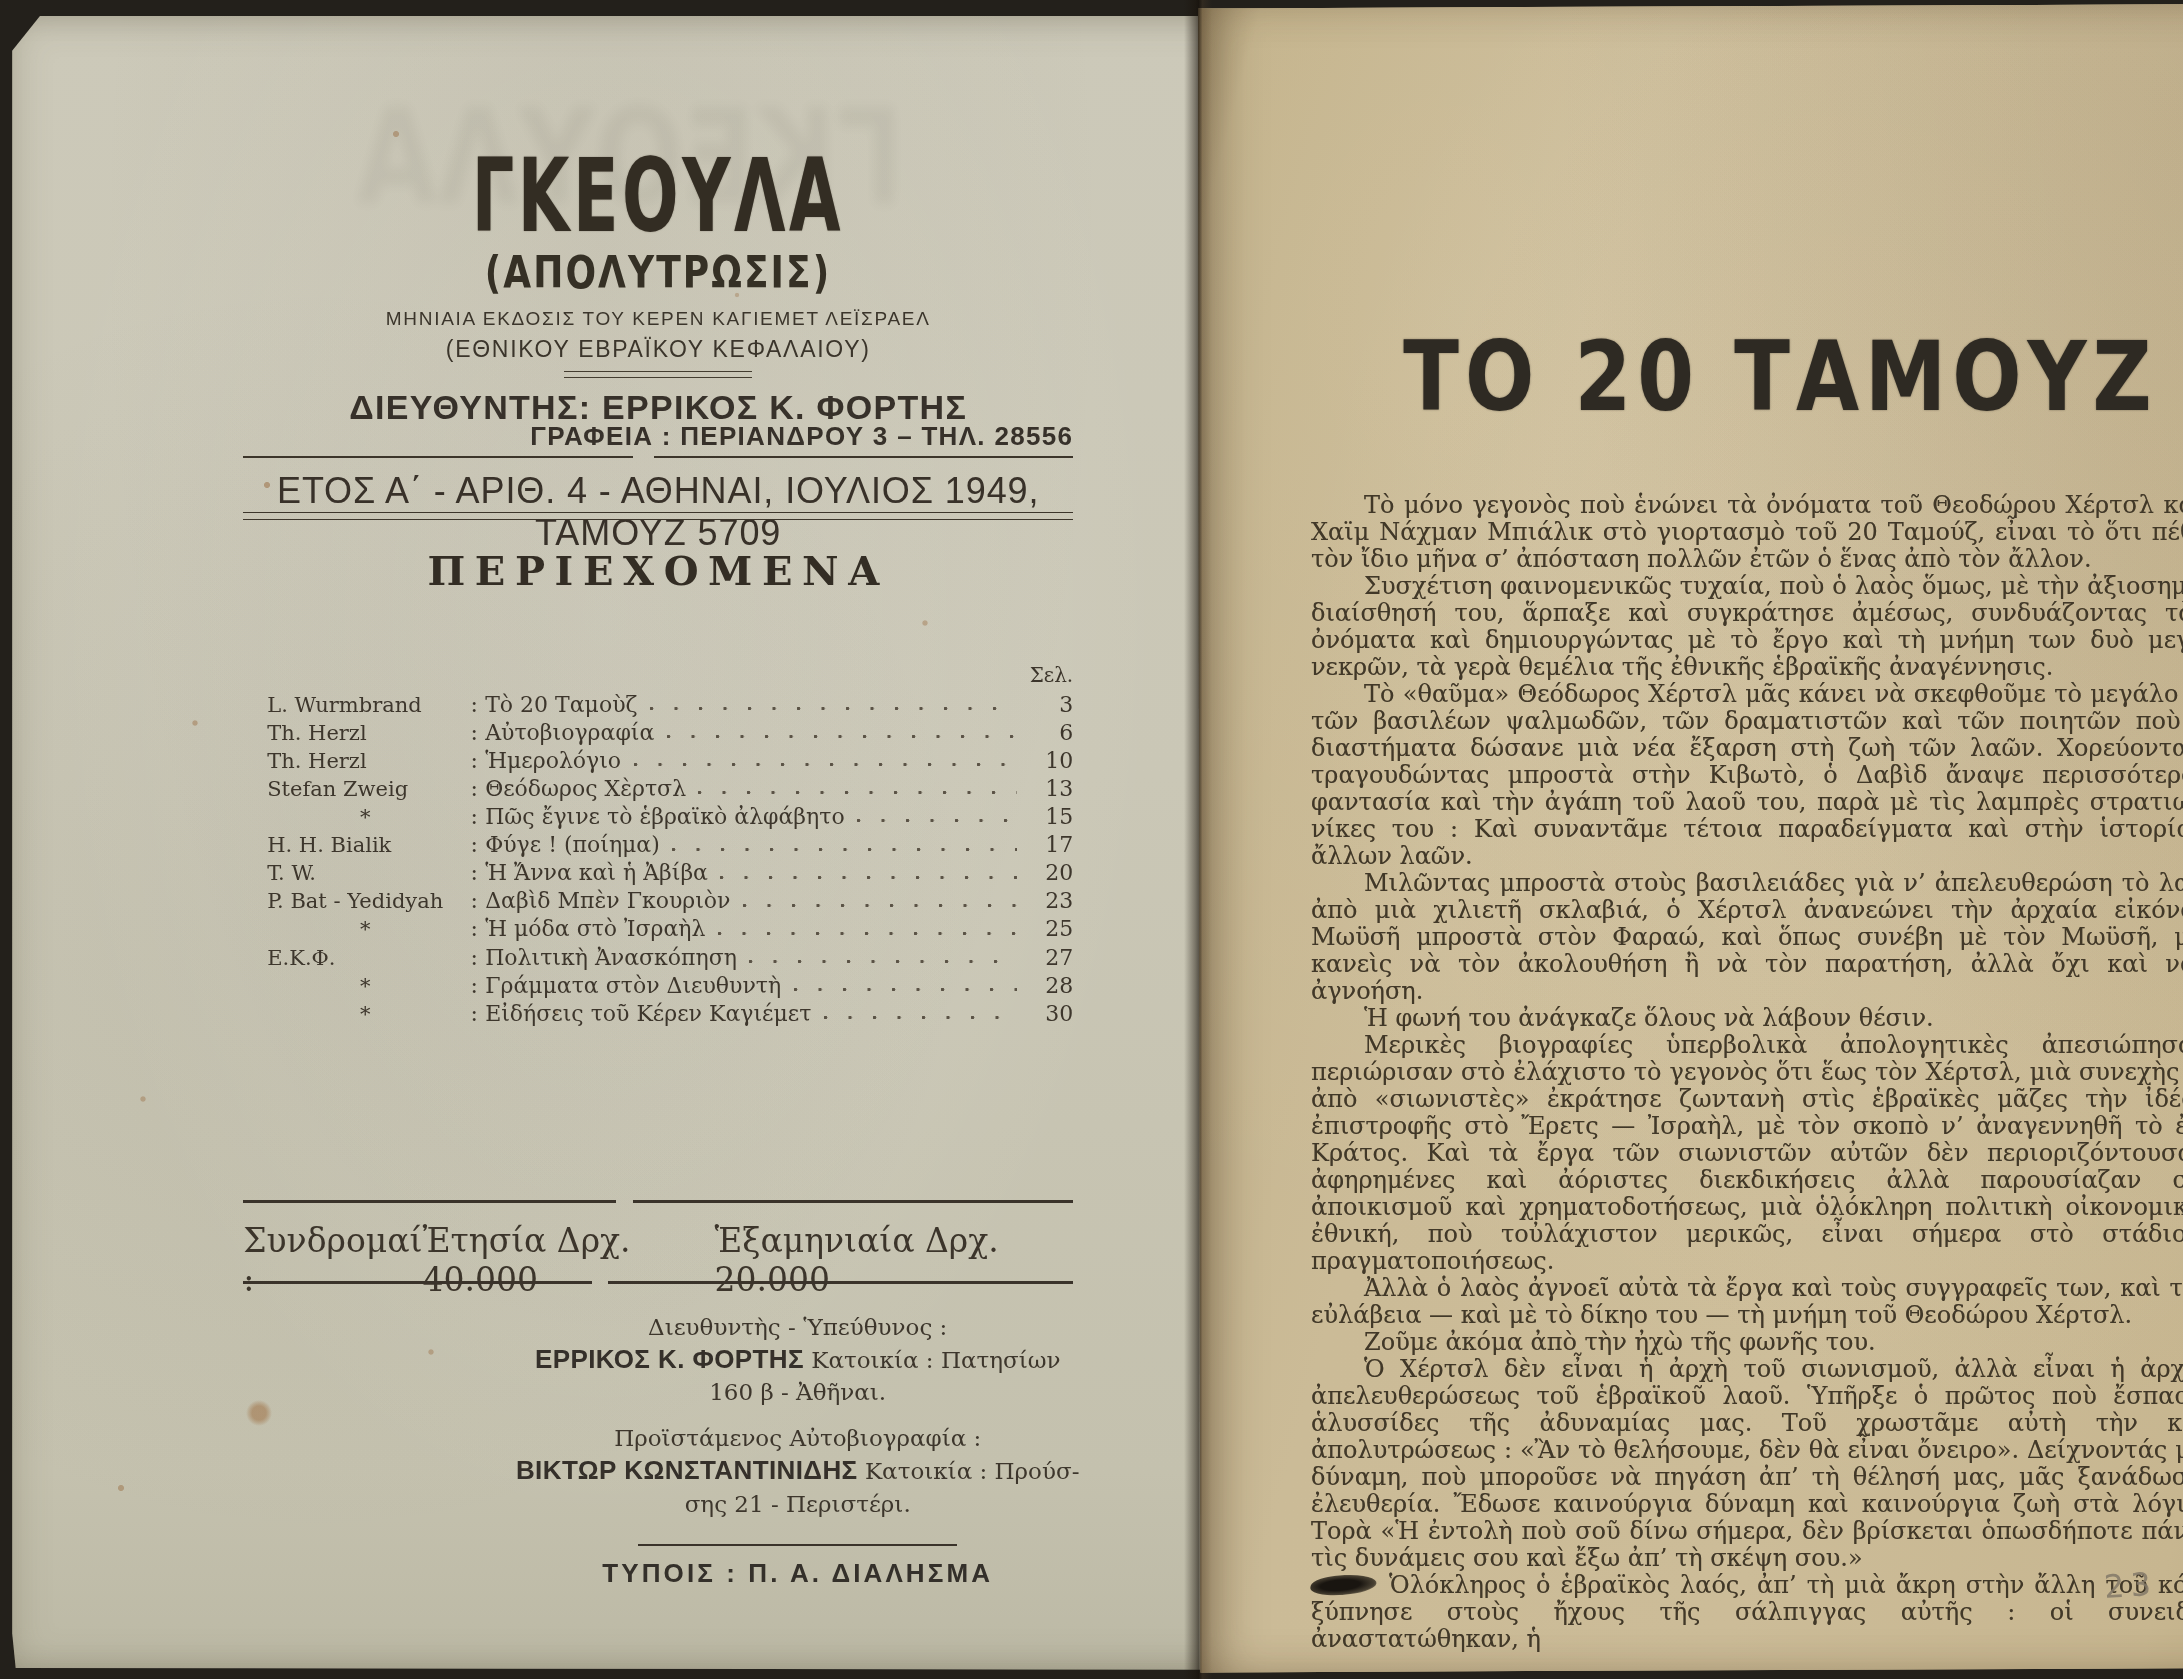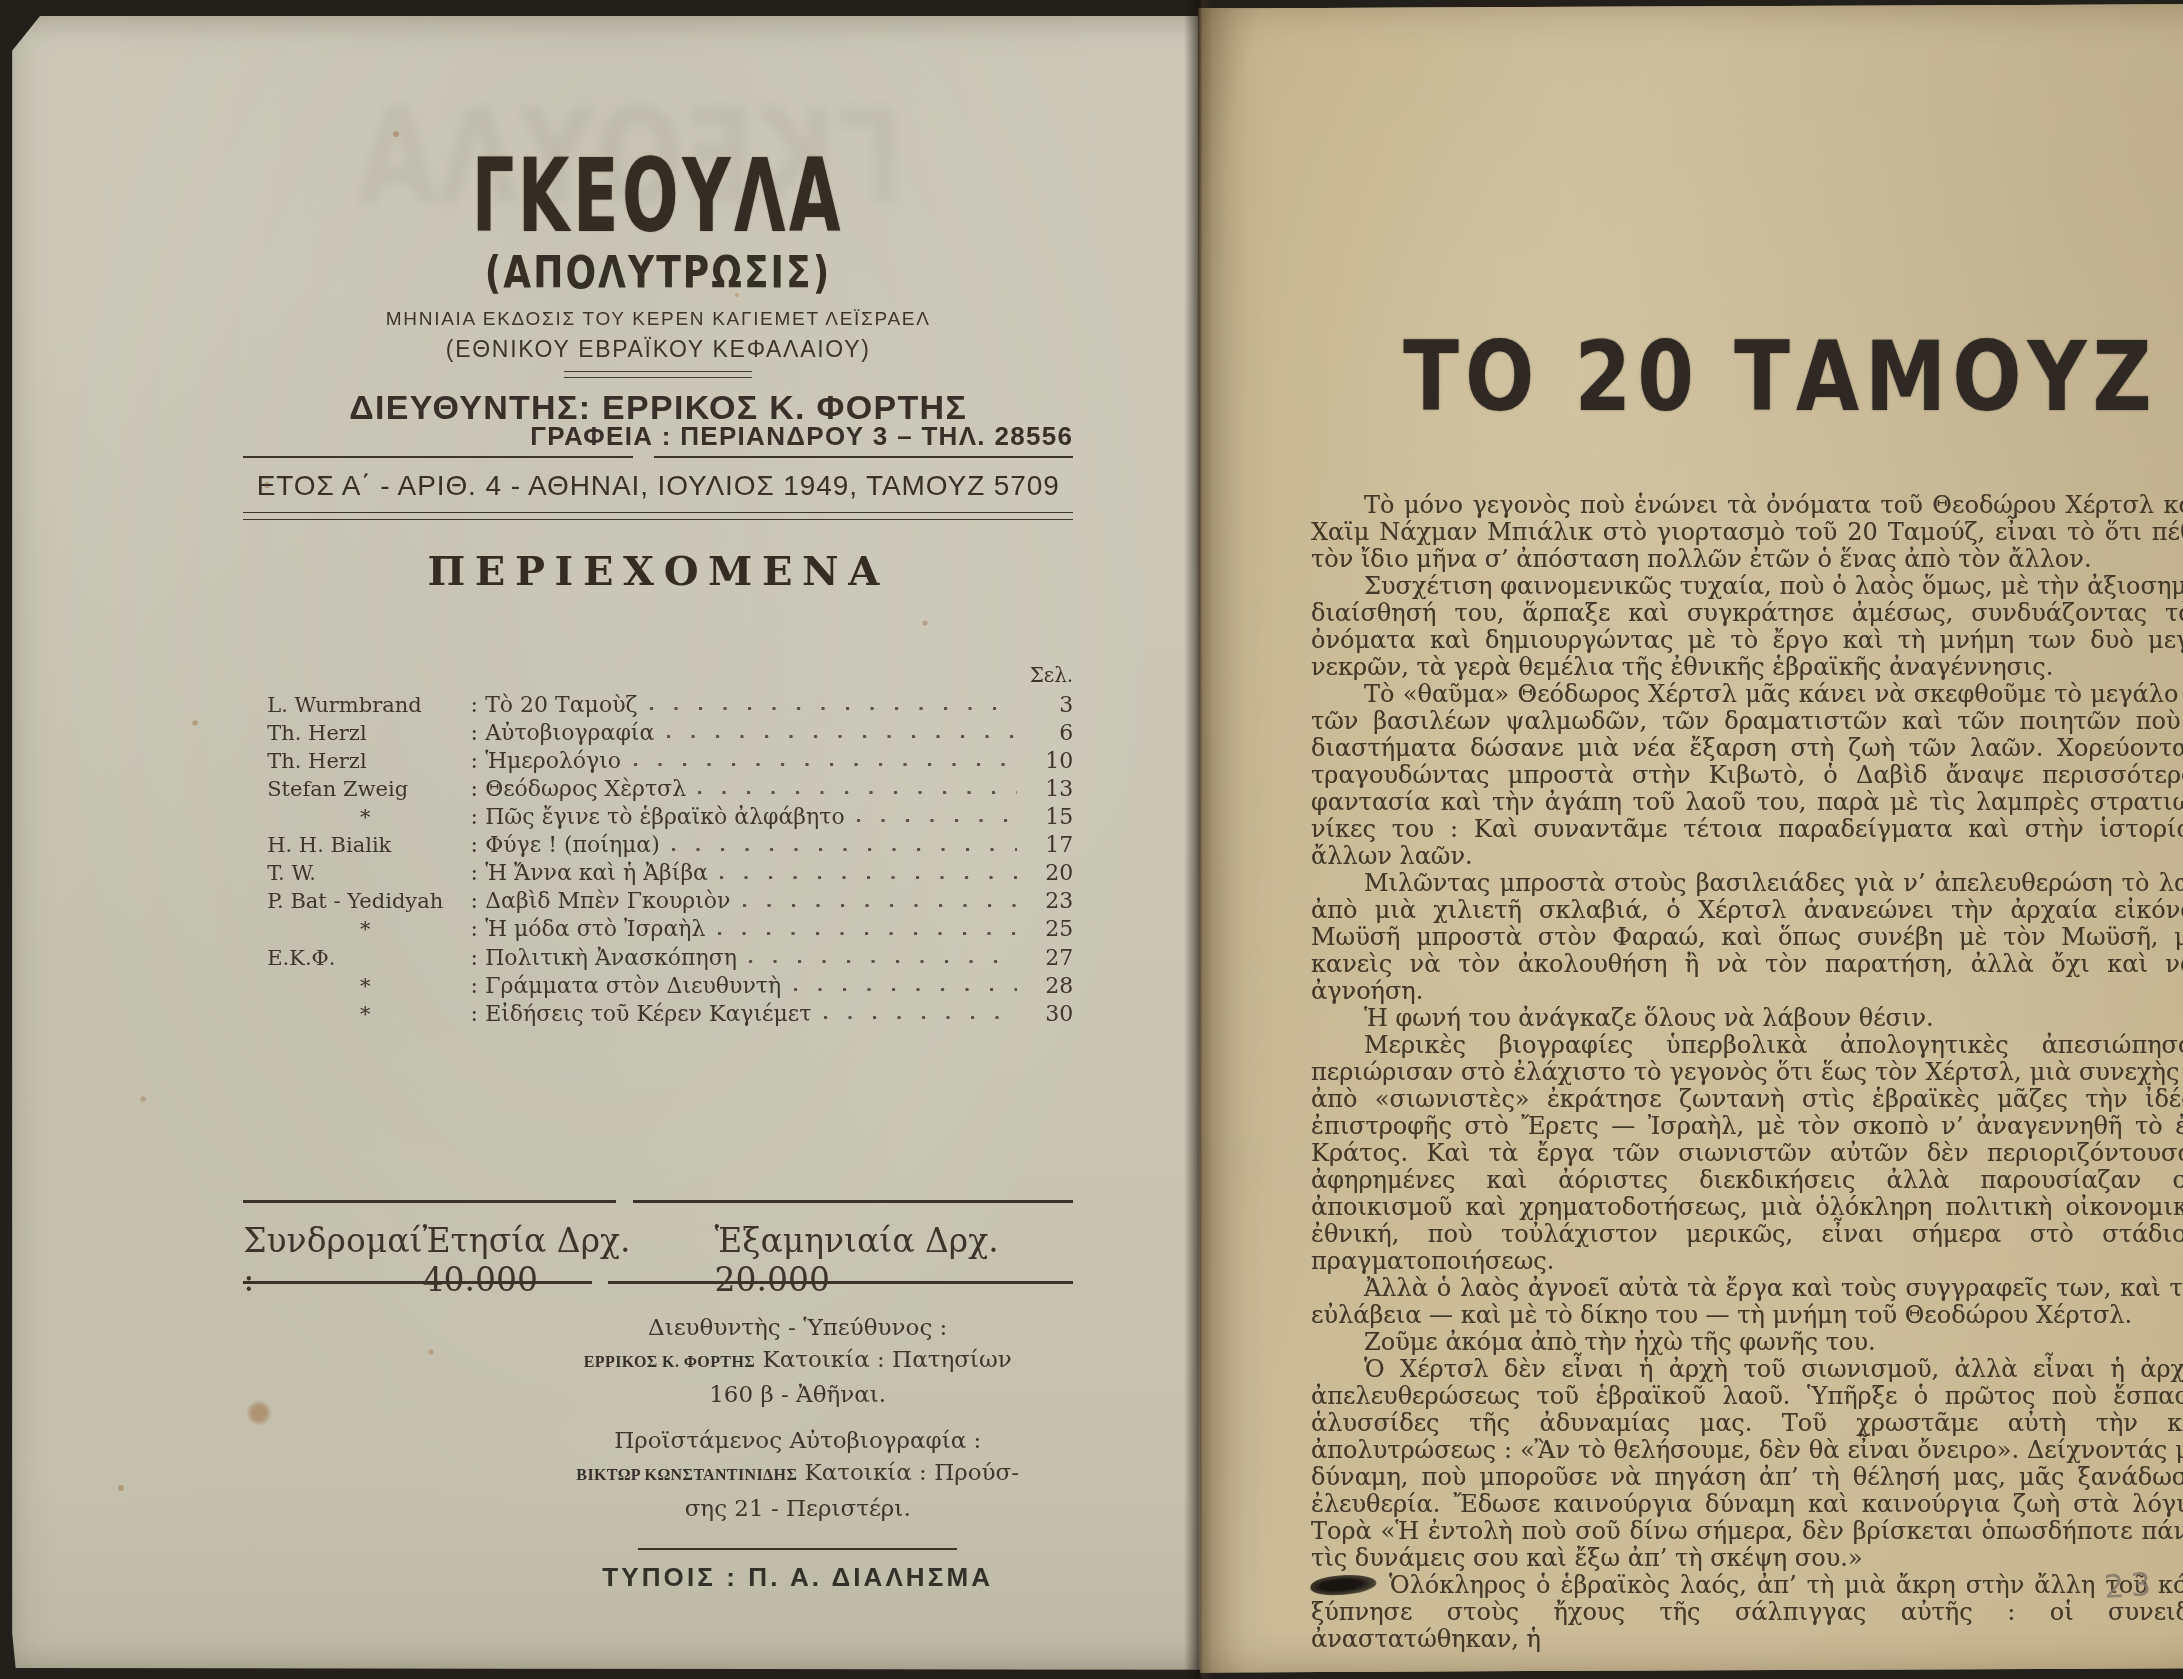--- a/index.html
+++ b/index.html
@@ -52,21 +52,21 @@
     transform:scale(0.80,1.0); color:#353025;
   }
   .m-line1 { position:absolute; top:292px; font-family:"Liberation Sans", sans-serif; font-size:19px; letter-spacing:1.7px; color:#3b352b; }
   .m-line2 { position:absolute; top:320px; font-family:"Liberation Sans", sans-serif; font-size:23px; letter-spacing:1.7px; color:#3b352b; }
   .short-rule { position:absolute; top:355px; left:321px; width:188px; height:5.7px;
     border-top:1.7px solid #433c2f; border-bottom:1.7px solid #433c2f; }
   .m-dir    { position:absolute; top:372px; font-family:"Liberation Sans", sans-serif; font-weight:bold; font-size:34px; letter-spacing:1.3px; color:#37312a; }
   .m-office { position:absolute; top:405px; font-family:"Liberation Sans", sans-serif; font-weight:bold; font-size:26px; letter-spacing:1.3px; color:#37312a;text-align:right; }
   .rule-a { position:absolute; top:440px; left:0; width:830px; height:2.6px;
     background:linear-gradient(90deg,#3c352a 0 47%, transparent 47% 49.5%, #3c352a 49.5% 100%); }
-  .m-issue { position:absolute; top:454px; font-family:"Liberation Sans", sans-serif; font-size:28px; letter-spacing:0.9px; color:#383129; }
+  .m-issue { position:absolute; top:454px; font-family:"Liberation Sans", sans-serif; font-size:36px; letter-spacing:0.9px; color:#383129; }
   .rule-b { position:absolute; top:496px; left:0; width:830px; height:6.1px;
     border-top:1.7px solid #3c352a; border-bottom:1.7px solid #3c352a; }
   .toc-heading {
     position:absolute; top:531px; font-size:40px; letter-spacing:9.6px;
     font-weight:bold; color:#332d24;
   }
   .toc-sel { position:absolute; top:647px; right:0; font-size:20px; color:#3c352b; text-align:right; }
   .toc-list { position:absolute; top:678px; left:0; width:830px; }
   .toc-row { display:flex; align-items:flex-end; margin-bottom:6.1px; font-size:22px; line-height:22px; color:#3d362c; }
   .toc-author { width:196px; flex:none; font-size:21px;margin-left:24px; }
@@ -79,21 +79,21 @@
   .toc-page { width:48px; flex:none; text-align:right; font-size:22px; }
   .sub-rule1 { position:absolute; top:1184px; left:0; width:830px; height:3.1px;
     background:linear-gradient(90deg,#3a332a 0 45%, transparent 45% 47%, #3a332a 47% 100%); }
   .sub-line { position:absolute; top:1205px; left:0; width:830px; display:flex; justify-content:space-between; font-size:33px; color:#3c352b; }
   .sub-line .gap { flex:1; }
   .sub-rule2 { position:absolute; top:1265px; left:0; width:830px; height:3.1px;
     background:linear-gradient(90deg,#3a332a 0 42%, transparent 42% 44%, #3a332a 44% 100%); }
   .imprint { position:absolute; top:1299px; left:262px; width:585px; text-align:center; color:#3d362c; }
   .imp-line { margin-bottom:7.9px; font-size:23px; line-height:24.5px; }
   .imp-gap { height:13px; }
-  .imp-name { font-family:Liberation Serif, serif; font-weight:bold; font-size:16px; letter-spacing:0.4px; color:#35302a; }
+  .imp-name { font-family:Liberation Sans, sans-serif; font-weight:bold; font-size:26px; letter-spacing:0.4px; color:#35302a; }
   .press-rule { width:319px; margin:28px auto 0 auto; border-top:2.2px solid #3a332a; }
   .press-line { margin-top:11.4px; font-family:"Liberation Sans", sans-serif; font-weight:bold; font-size:26px; letter-spacing:3.1px; color:#34302a; }
   
   .gutter { position:absolute; left:1184px; top:0; width:28px; height:1680px; z-index:5;
     background:linear-gradient(90deg, transparent 0%, rgba(25,18,10,.45) 40%, rgba(20,14,8,.6) 52%, rgba(90,70,45,.25) 66%, transparent 100%); }
   
   .page-right {
     position:absolute; left:1198px; top:3.5px; width:1165px; height:1669px;
     background:
       radial-gradient(ellipse at 55% 40%, rgba(255,245,220,.14), transparent 60%),

